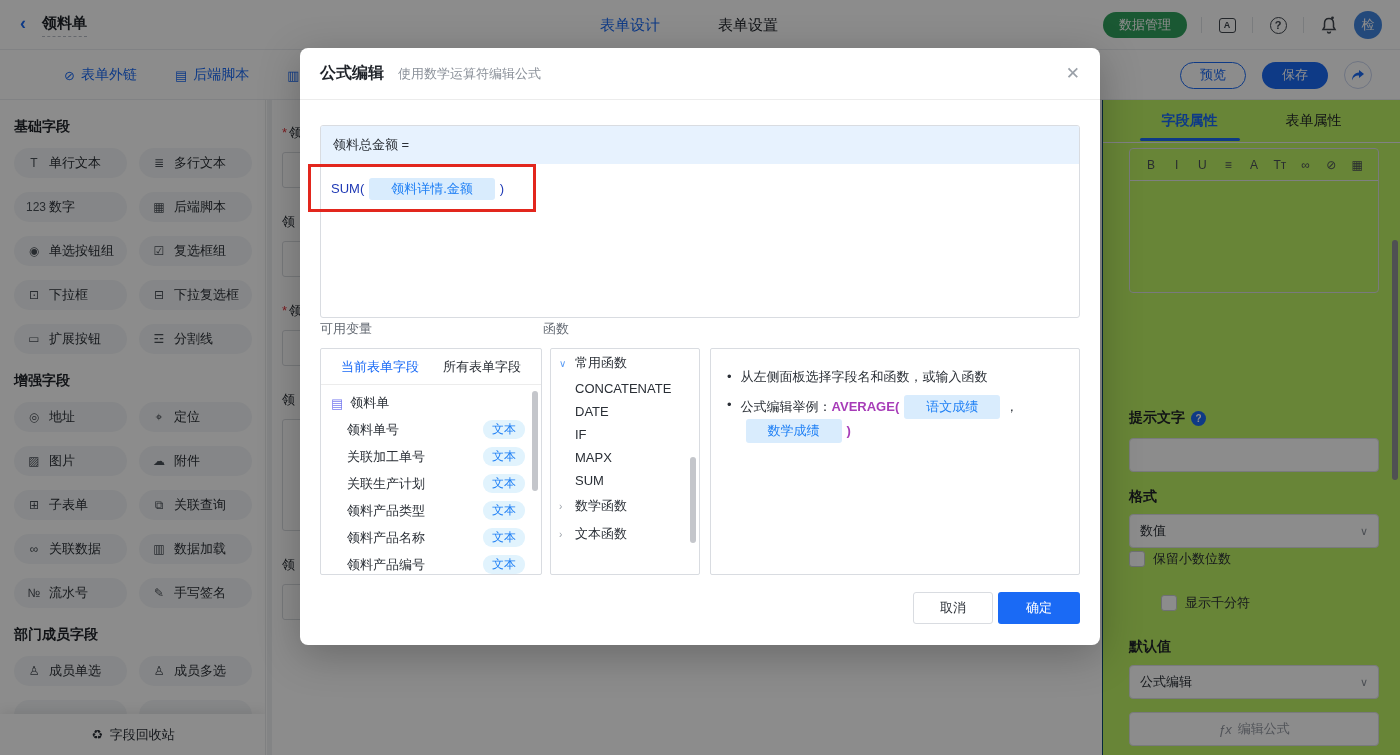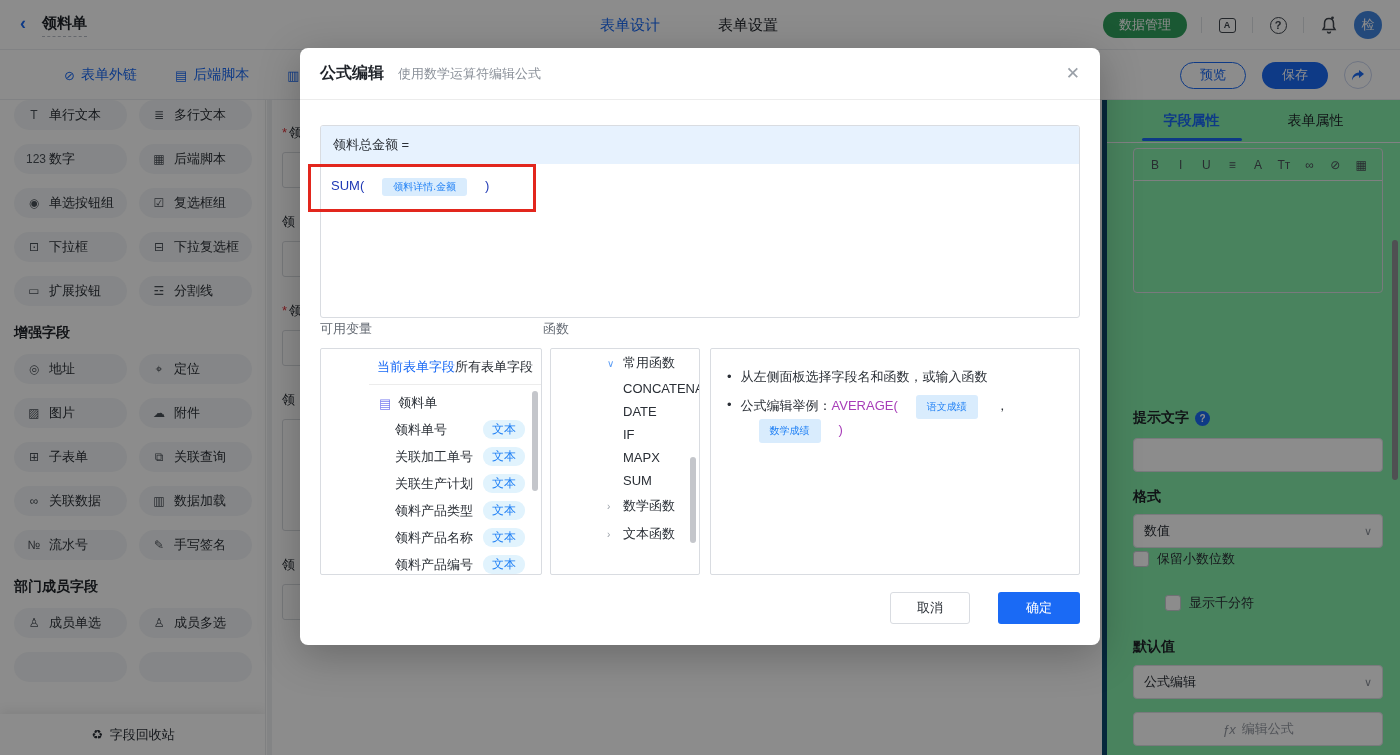--- a/index.html
+++ b/index.html
@@ -38,21 +38,21 @@
   .pill .pic{font-size:12px;color:#4a5058;width:16px;text-align:center;flex:none;}
   .recycle-bar{position:absolute;left:0;bottom:0;width:266px;height:41px;background:#fff;box-shadow:0 -4px 10px rgba(0,0,0,0.07);display:flex;align-items:center;justify-content:center;gap:7px;font-size:13px;color:#2a2f36;cursor:pointer;z-index:2;}
 
   .canvas{position:absolute;left:267px;top:100px;width:835px;height:655px;background:#eef0f3;z-index:1;}
   .canvas-card{position:absolute;left:5px;top:0;width:830px;height:655px;background:#fff;}
   .cv-field{position:absolute;left:10px;width:400px;}
   .cv-label{font-size:13px;color:#2a2f36;margin-bottom:10px;}
   .cv-req{color:#e0353c;margin-right:2px;}
   .cv-input{width:100%;border:1px solid #d9dce1;border-radius:3px;background:#fff;}
 
-  .panel{position:absolute;left:1102px;top:100px;width:298px;height:655px;background:#86efac;border-left:5px solid #0c4a6e;z-index:1;}
+  .panel{position:absolute;left:1102px;top:100px;width:298px;height:655px;background:#bef264;border-left:1px solid #0c4a6e;z-index:1;}
   .pn-tabs{position:relative;height:43px;border-bottom:1px solid #ebedf0;display:flex;align-items:center;justify-content:center;gap:60px;}
   .pn-tab{font-size:14px;color:#1f2329;cursor:pointer;position:relative;padding:11px 4px;}
   .pn-tab.active{color:#1a6af5;font-weight:600;}
   .pn-tab.active::after{content:"";position:absolute;left:-18px;right:-18px;bottom:0;height:3px;background:#1a6af5;border-radius:2px;}
   .editor{position:absolute;left:26px;top:48px;width:250px;height:145px;border:1px solid #dcdfe3;border-radius:4px;}
   .editor-bar{height:32px;border-bottom:1px solid #e7e9ec;display:flex;align-items:center;padding:0 8px;gap:0;}
   .ed-ic{width:26px;text-align:center;font-size:12px;color:#4a5058;cursor:pointer;}
   .pn-label{position:absolute;left:26px;font-size:14px;font-weight:700;color:#1f2329;display:flex;align-items:center;gap:6px;}
   .q-ic{width:15px;height:15px;border-radius:50%;background:#1a6af5;color:#fff;font-size:10px;font-weight:bold;display:flex;align-items:center;justify-content:center;}
   .pn-input{position:absolute;left:26px;width:250px;height:34px;border:1px solid #dcdfe3;border-radius:4px;background:#fff;}
@@ -68,44 +68,44 @@
 
   
   .modal{position:absolute;left:300px;top:48px;width:800px;height:597px;background:#fff;border-radius:8px;box-shadow:0 10px 40px rgba(0,0,0,0.25);z-index:100;}
   .m-head{position:relative;height:52px;border-bottom:1px solid #ececec;display:flex;align-items:center;padding:0 20px;gap:14px;}
   .m-title{font-size:16px;font-weight:700;color:#1f2329;}
   .m-sub{font-size:13px;color:#8a9099;}
   .m-close{position:absolute;right:20px;top:15px;font-size:17px;color:#9aa0a8;cursor:pointer;}
   .f-box{position:absolute;left:20px;top:77px;width:760px;height:193px;border:1px solid #d9dce1;border-radius:3px;overflow:hidden;}
   .f-head{height:38px;background:#e7f2fe;display:flex;align-items:center;padding:0 12px;font-size:13px;color:#2a2f36;}
   .f-body{padding:14px 10px;font-family:"DejaVu Sans Mono","Liberation Mono",monospace;font-size:13px;color:#1f39b5;cursor:text;}
-  .chip{display:inline-block;background:#d9ecfd;color:#2080f5;border-radius:3px;padding:2px 11px;margin:0 18px;font-family:"Liberation Sans","DejaVu Sans",sans-serif;font-size:10px;}
+  .chip{display:inline-block;background:#d9ecfd;color:#2080f5;border-radius:3px;padding:2px 22px;margin:0 5px;font-family:"Liberation Sans","DejaVu Sans",sans-serif;font-size:13px;}
   .red-box{position:absolute;left:8px;top:116px;width:228px;height:48px;border:3px solid #e2261d;z-index:5;pointer-events:none;}
   .m-label{position:absolute;top:272px;font-size:13px;color:#646a73;}
-  .m-box{position:absolute;top:300px;height:227px;border:1px solid #d9dce1;border-radius:2px;background:#fff;overflow:hidden;padding-left:48px;}
+  .m-box{position:absolute;top:300px;height:227px;border:1px solid #d9dce1;border-radius:2px;background:#fff;overflow:hidden;}
   .var-tabs{height:36px;border-bottom:1px solid #ececec;display:flex;align-items:center;justify-content:space-around;padding:0 8px;}
   .var-tab{font-size:13px;color:#2a2f36;cursor:pointer;}
   .var-tab.active{color:#1a6af5;}
   .tree-root{display:flex;align-items:center;gap:7px;font-size:13px;color:#2a2f36;padding:9px 8px 4px 10px;}
   .doc-ic{color:#7a7df0;font-size:13px;}
   .var-row{display:flex;align-items:center;justify-content:space-between;padding:4px 16px 4px 26px;font-size:13px;color:#2a2f36;cursor:pointer;}
   .badge{background:#e1f3fd;color:#2080f5;font-size:12px;border-radius:9px;padding:1px 9px;}
   .m-scroll{position:absolute;right:3px;width:6px;background:#c4c6cb;border-radius:3px;}
   .fn-search{height:34px;border-bottom:1px solid #ececec;display:flex;align-items:center;gap:7px;padding:0 10px;}
   .fn-search input{border:none;outline:none;width:100px;font-size:13px;color:#2a2f36;background:transparent;}
   .fn-search input::placeholder{color:#b3b8c0;}
   .fn-group{display:flex;align-items:center;gap:6px;font-size:13px;color:#2a2f36;padding:5px 8px;cursor:pointer;}
   .fn-chev{font-size:10px;color:#5c9df5;width:10px;}
   .fn-chev.closed{color:#9aa0a8;}
   .fn-item{font-size:13px;color:#2a2f36;padding:4px 8px 4px 24px;cursor:pointer;}
   .help-box{padding:10px 16px;}
   .h-line{display:flex;gap:9px;font-size:13px;color:#2a2f36;margin-top:8px;line-height:20px;}
   .h-dot{font-size:13px;}
-  .func-purple{color:#a73cb8;}
-  .m-footer{position:absolute;right:20px;bottom:21px;display:flex;gap:28px;padding-left:48px;}
+  .func-purple{color:#a73cb8;font-weight:bold;}
+  .m-footer{position:absolute;right:20px;bottom:21px;display:flex;gap:5px;padding-left:48px;}
   .btn-cancel{width:80px;height:32px;border:1px solid #d9dce1;border-radius:3px;background:#fff;font-size:13px;color:#2a2f36;display:flex;align-items:center;justify-content:center;cursor:pointer;}
   .btn-confirm{width:82px;height:32px;border-radius:3px;color:#fff;font-size:13px;display:flex;align-items:center;justify-content:center;cursor:pointer;}
 </style>
 </head>
 <body>
 
 <div class="app">
 
   <header class="topbar">
     <span class="back-ic">‹</span>
@@ -158,20 +158,21 @@
         <svg width="14" height="13" viewBox="0 0 14 13">
           <path d="M8 1 L13 5 L8 9 L8 6.5 C4 6.5 2 8.5 1 11.5 C1 7 3.5 3.8 8 3.5 Z" fill="#1a6af5"></path>
         </svg>
       </div>
     </div>
   </div>
 
   <aside class="sidebar">
     <div id="sb-sections">
         <div class="sb-section">
+          <div class="sb-title">基础字段</div>
           <div class="sb-grid">
             <div class="pill">
               <span class="pic">T</span>
               <span>单行文本</span>
             </div>
             <div class="pill">
               <span class="pic">≣</span>
               <span>多行文本</span>
             </div>
             <div class="pill">

